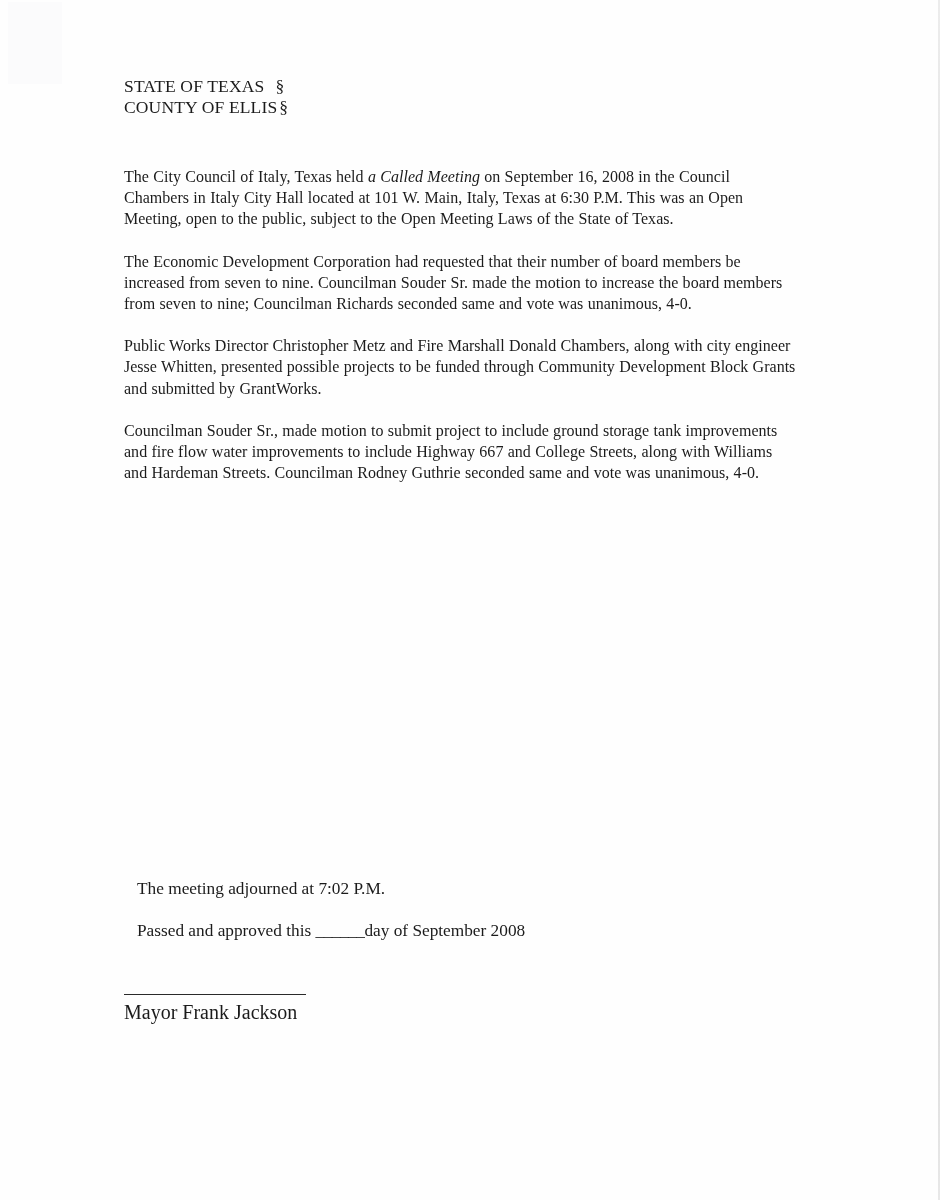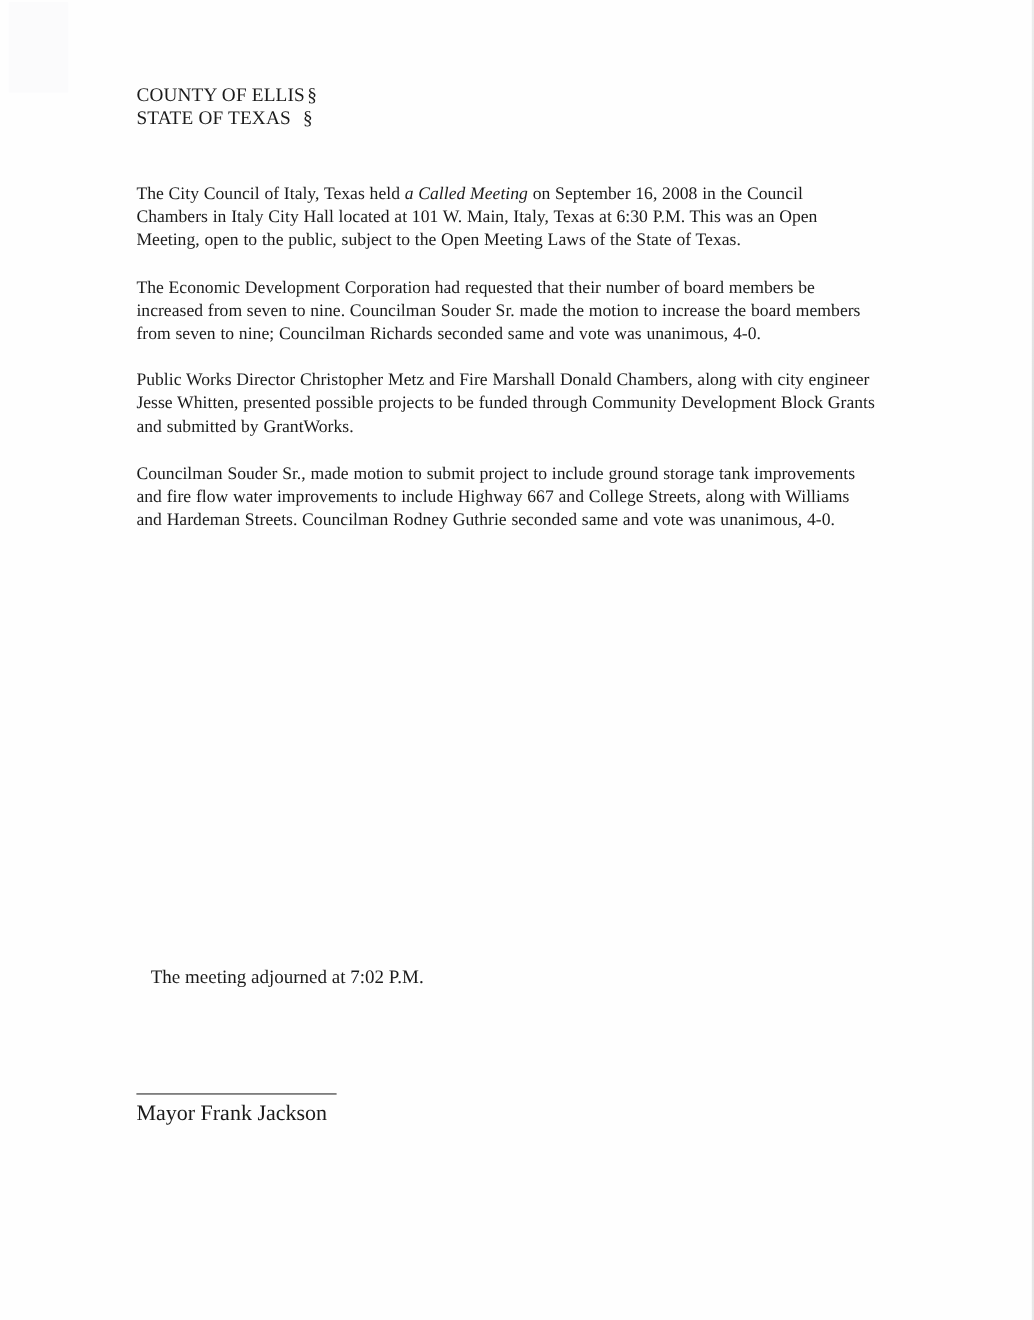--- a/index.html
+++ b/index.html
@@ -114,42 +114,43 @@
 <body>
 
 <div class="page">
 
   <div class="scan-edge-right"></div>
   <div class="scan-smudge"></div>
 
   <div class="doc-body">
 
     <div class="heading-block">
+      <div class="heading-line first"><span>STATE OF TEXAS</span><span class="sect">§</span></div>
       <div class="heading-line"><span>COUNTY OF ELLIS</span><span class="sect">§</span></div>
-      <div class="heading-line first"><span>STATE OF TEXAS</span><span class="sect">§</span></div>
     </div>
 
     <div class="paragraphs">
 
       <p class="para"><span>The City Council of Italy, Texas held </span><em>a Called Meeting</em><span> on September 16, 2008 in the Council Chambers in Italy City Hall located at 101 W. Main, Italy, Texas at 6:30 P.M. This was an Open Meeting, open to the public, subject to the Open Meeting Laws of the State of Texas.</span></p>
 
 
 
 
 
       <p class="para">The Economic Development Corporation had requested that their number of board members be increased from seven to nine. Councilman Souder Sr. made the motion to increase the board members from seven to nine; Councilman Richards seconded same and vote was unanimous, 4-0.</p>
 
       <p class="para">Public Works Director Christopher Metz and Fire Marshall Donald Chambers, along with city engineer Jesse Whitten, presented possible projects to be funded through Community Development Block Grants and submitted by GrantWorks.</p>
 
       <p class="para">Councilman Souder Sr., made motion to submit project to include ground storage tank improvements and fire flow water improvements to include Highway 667 and College Streets, along with Williams and Hardeman Streets. Councilman Rodney Guthrie seconded same and vote was unanimous, 4-0.</p>
 
     </div>
 
     <div class="closing">
       <p class="closing-line">The meeting adjourned at 7:02 P.M.</p>
+      <p class="closing-line"><span>Passed and approved this </span><span class="blank-fill">______</span><span>day of September 2008</span></p>
     </div>
 
     <div class="signature-block">
       <div class="signature-rule"></div>
       <div class="signature-name">Mayor Frank Jackson</div>
     </div>
 
   </div>
 </div>
 

